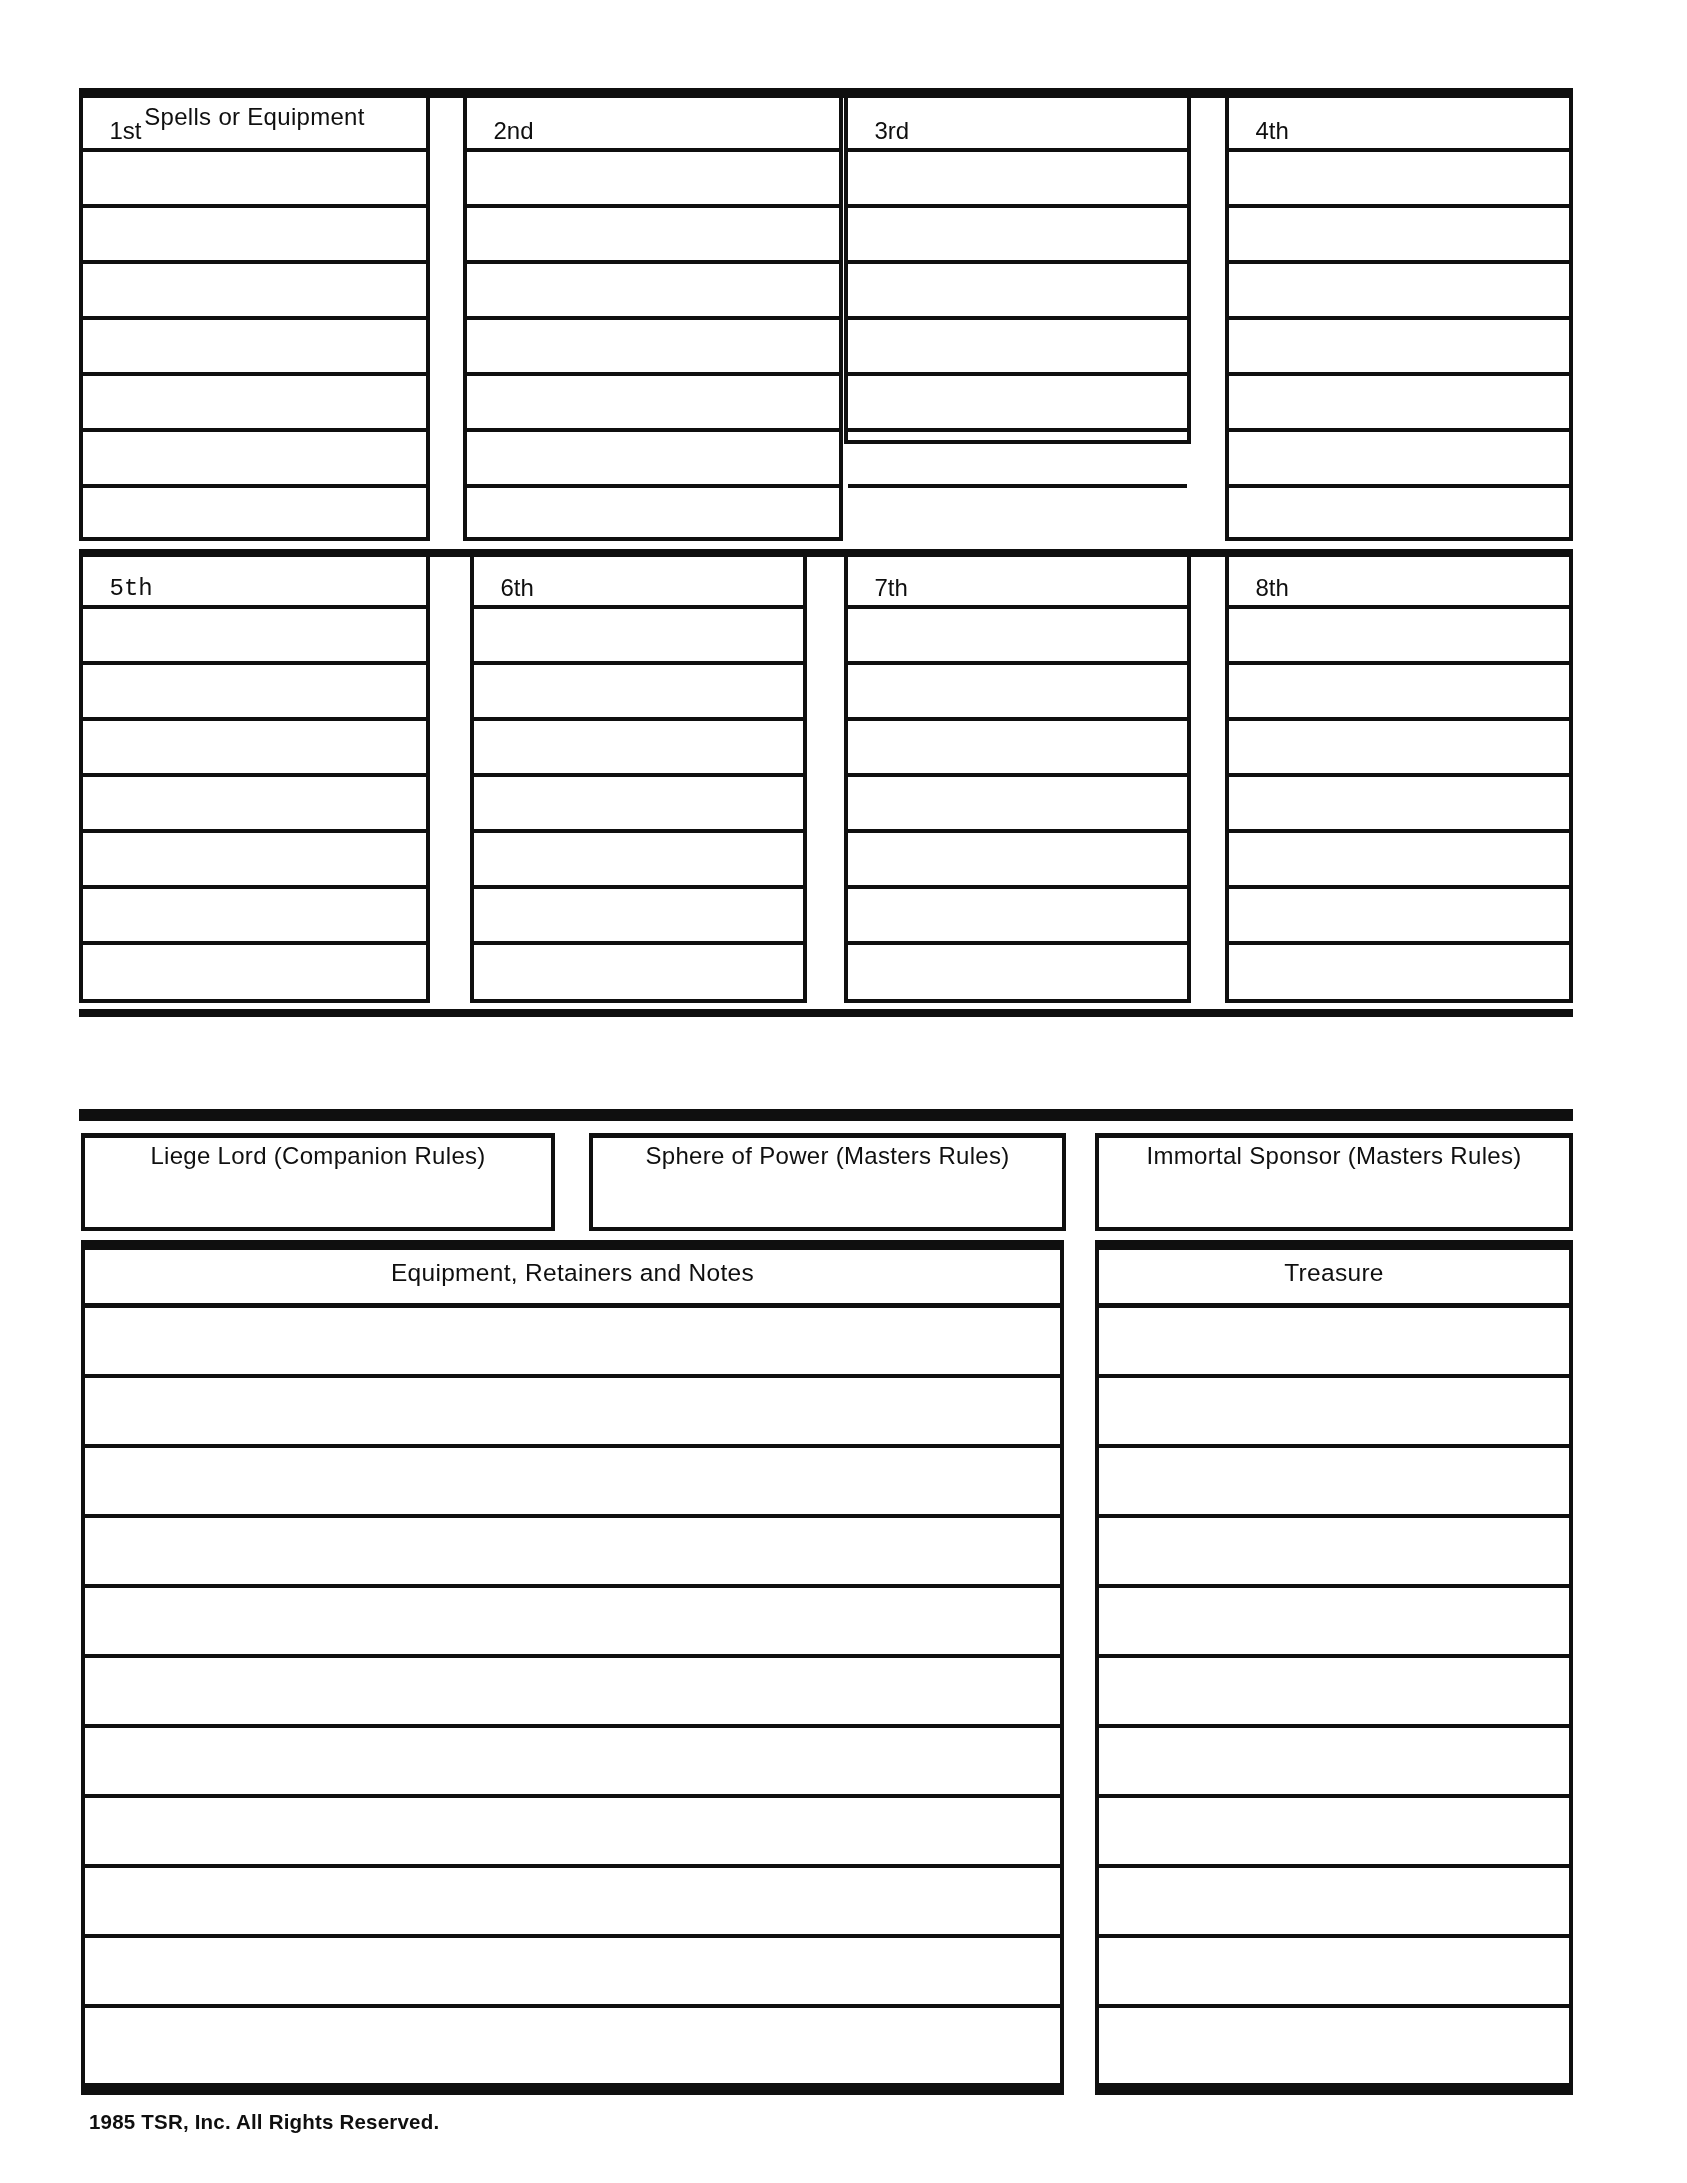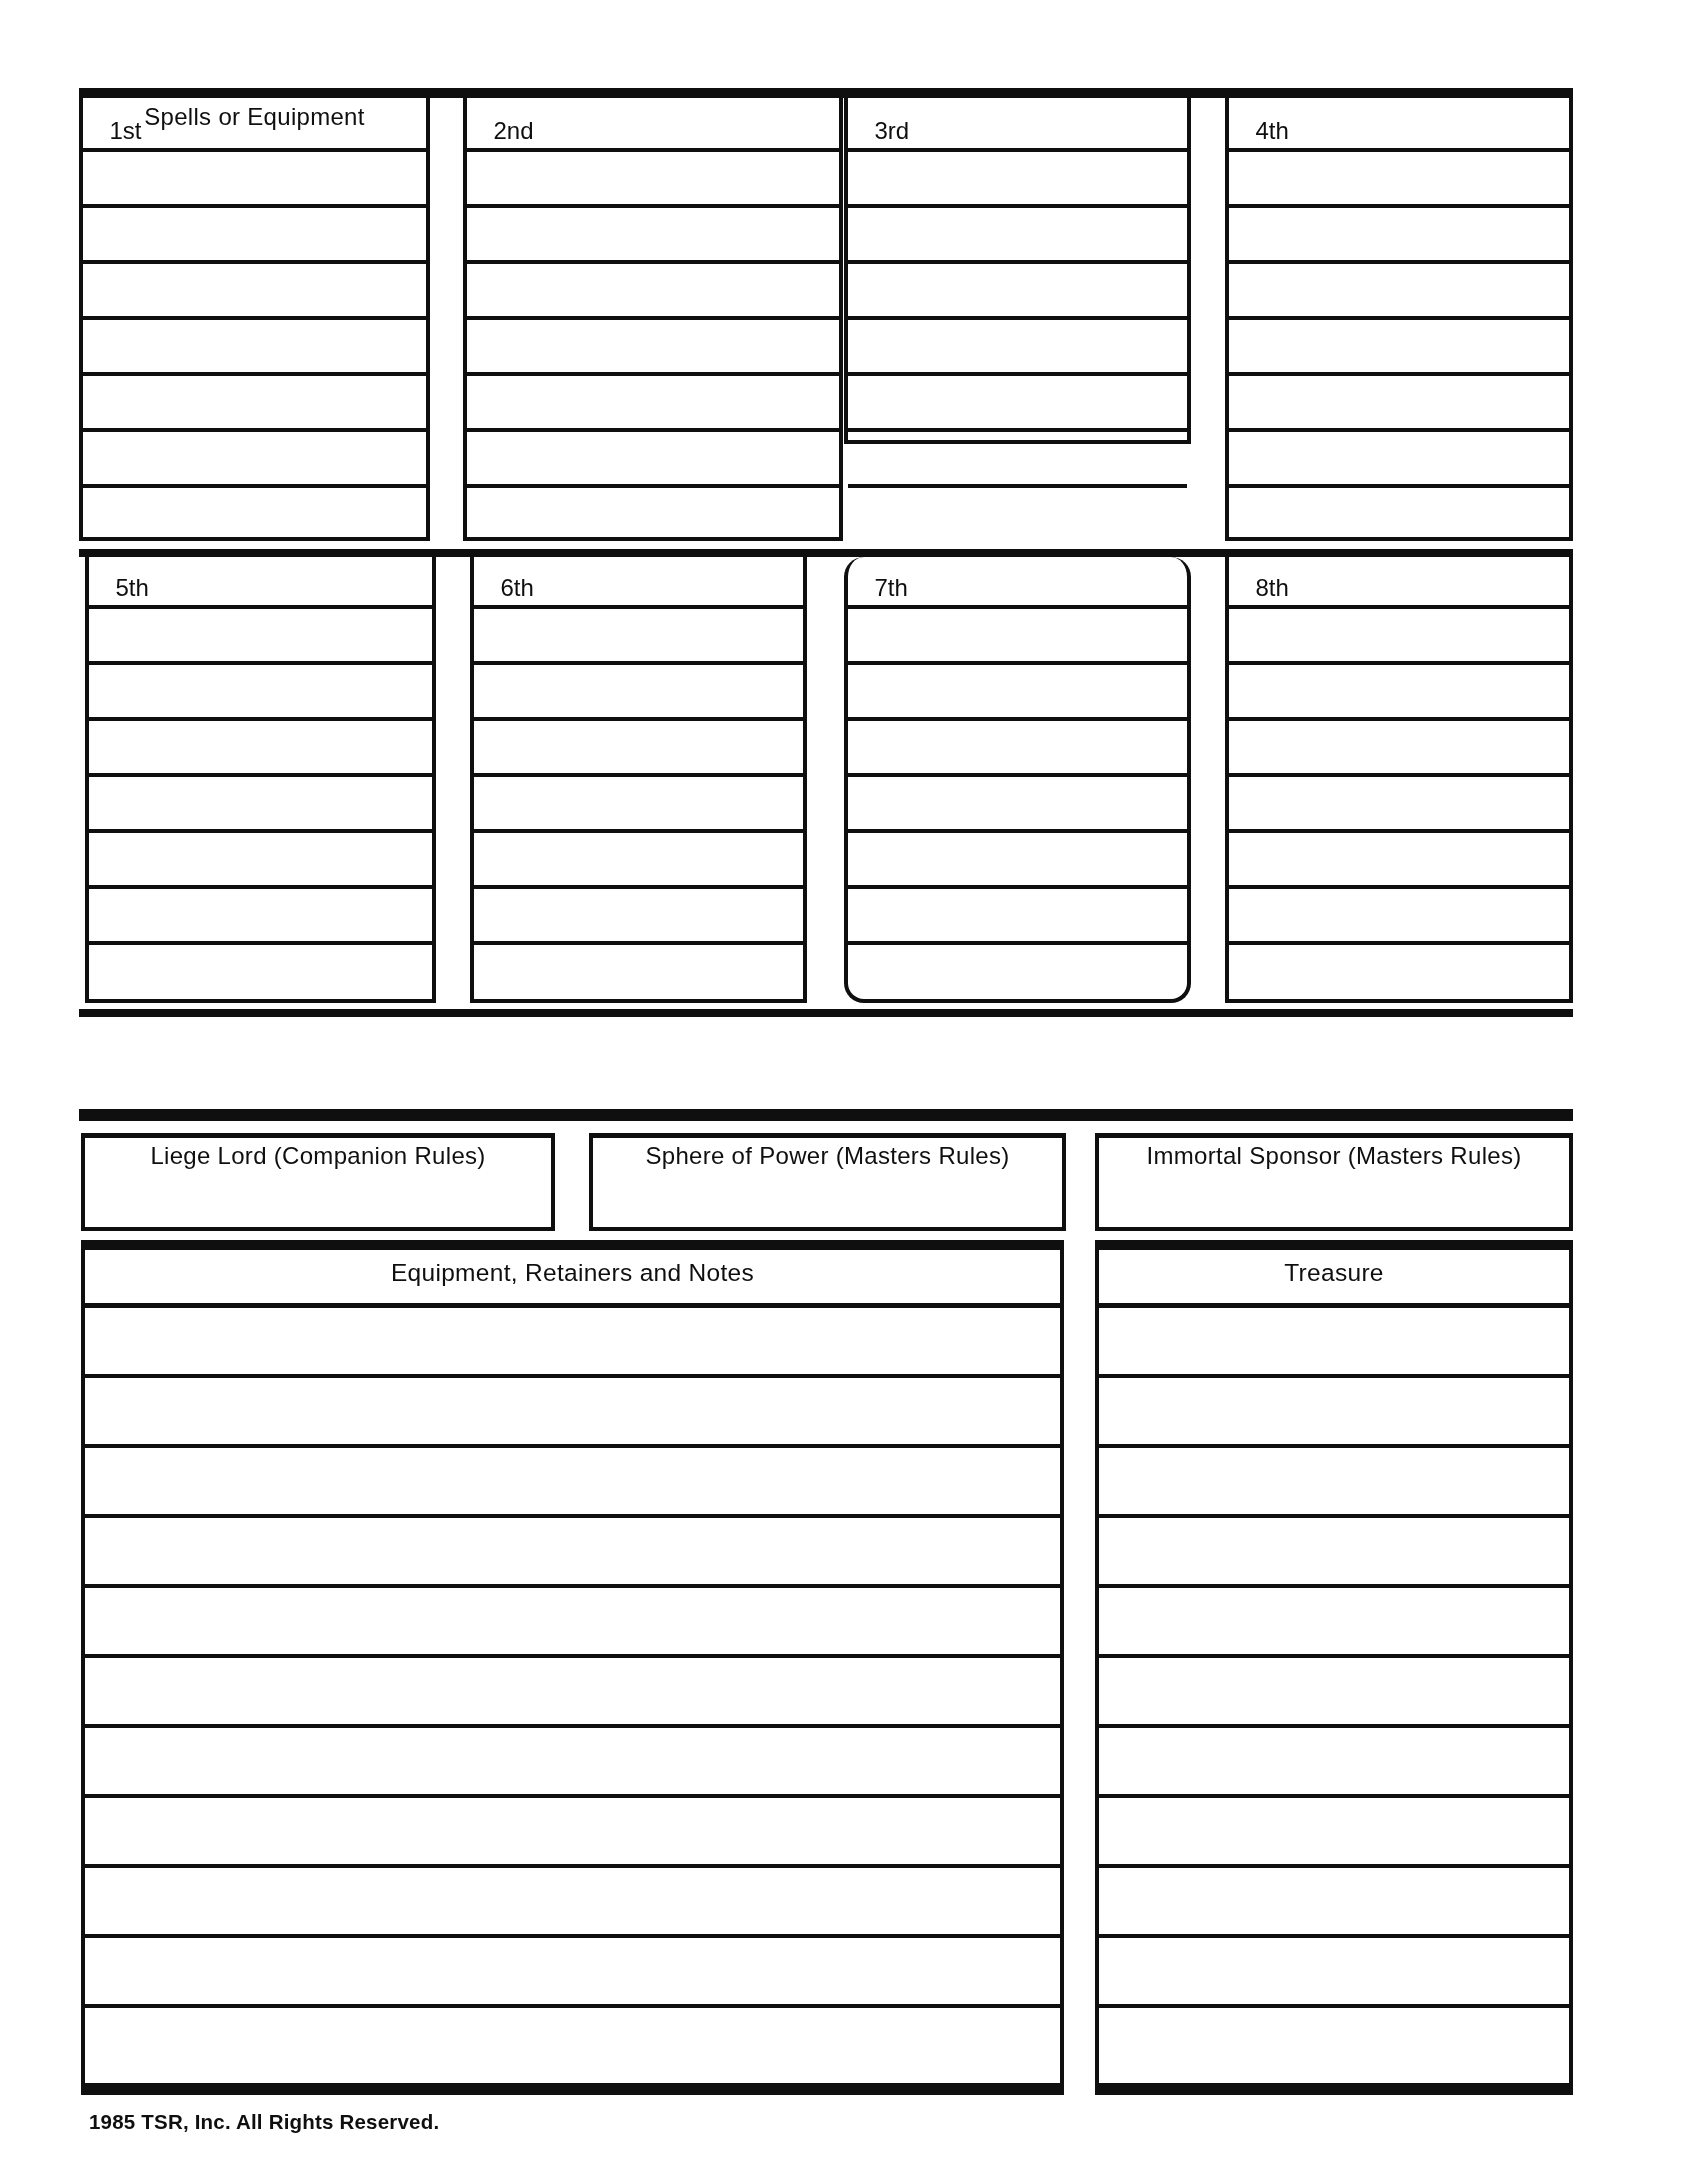--- a/index.html
+++ b/index.html
@@ -147,21 +147,21 @@
           <div class="rrow"></div>
           <div class="rrow"></div>
         </div>
     </div>
   </div>
 
   <div class="bar" style="left:79px; top:549px; width:1494px; height:8px;"></div>
 
   <div class="blockB">
 
-    <div class="spell-col colB" style="left:85px; top:557px; width:351px; height:446px;">
+    <div class="spell-col colB" style="left:79px; top:557px; width:351px; height:446px;font-family:Liberation Mono, monospace;">
       <div class="label-row">
         <div class="spell-label">5th</div>
       </div>
       <div>
           <div class="rrow"></div>
           <div class="rrow"></div>
           <div class="rrow"></div>
           <div class="rrow"></div>
           <div class="rrow"></div>
           <div class="rrow"></div>
@@ -177,21 +177,21 @@
           <div class="rrow"></div>
           <div class="rrow"></div>
           <div class="rrow"></div>
           <div class="rrow"></div>
           <div class="rrow"></div>
           <div class="rrow"></div>
           <div class="rrow"></div>
         </div>
     </div>
 
-    <div class="spell-col colB" style="left:844px; top:557px; width:347px; height:446px;border-radius:20px;">
+    <div class="spell-col colB" style="left:844px; top:557px; width:347px; height:446px;">
       <div class="label-row">
         <div class="spell-label">7th</div>
       </div>
       <div>
           <div class="rrow"></div>
           <div class="rrow"></div>
           <div class="rrow"></div>
           <div class="rrow"></div>
           <div class="rrow"></div>
           <div class="rrow"></div>

